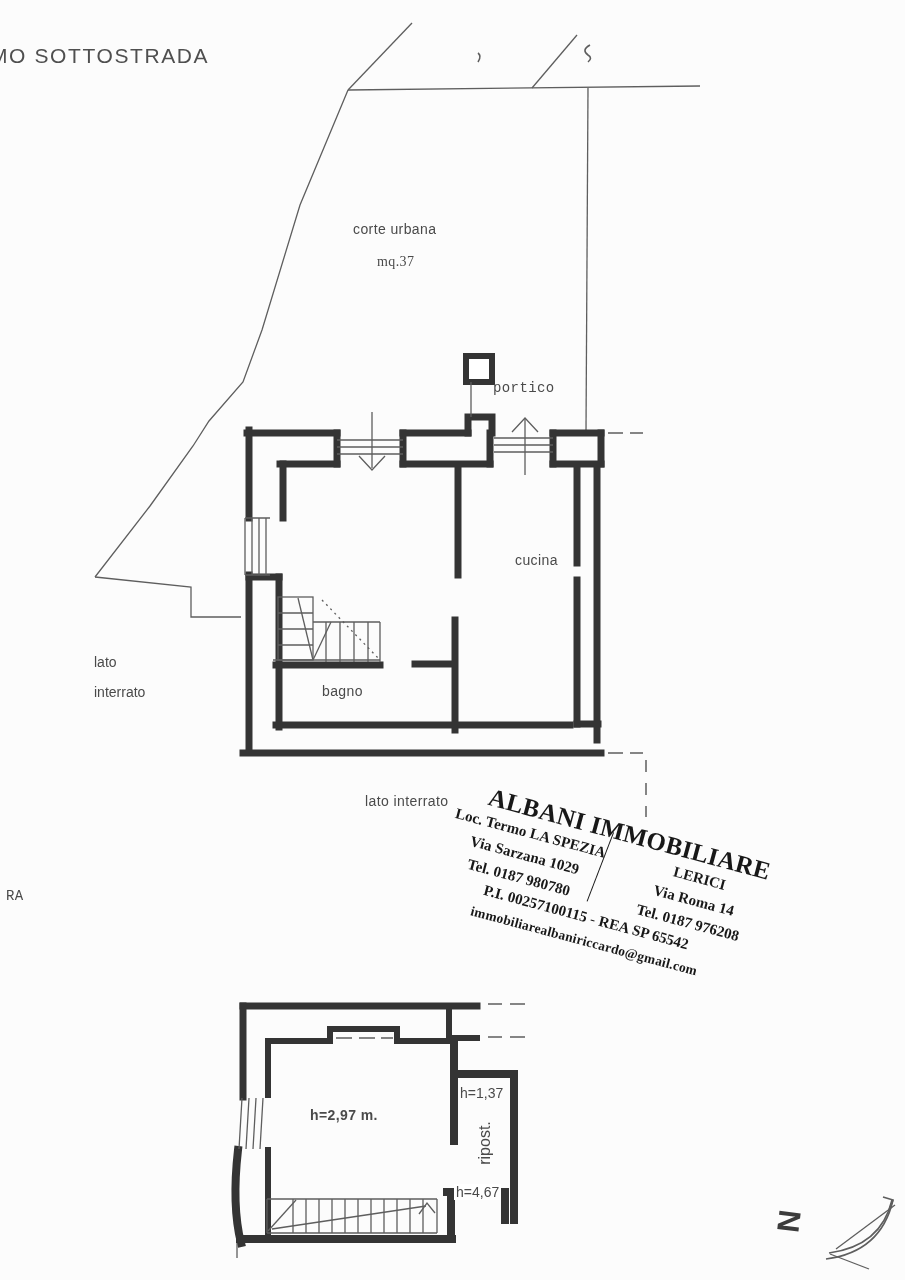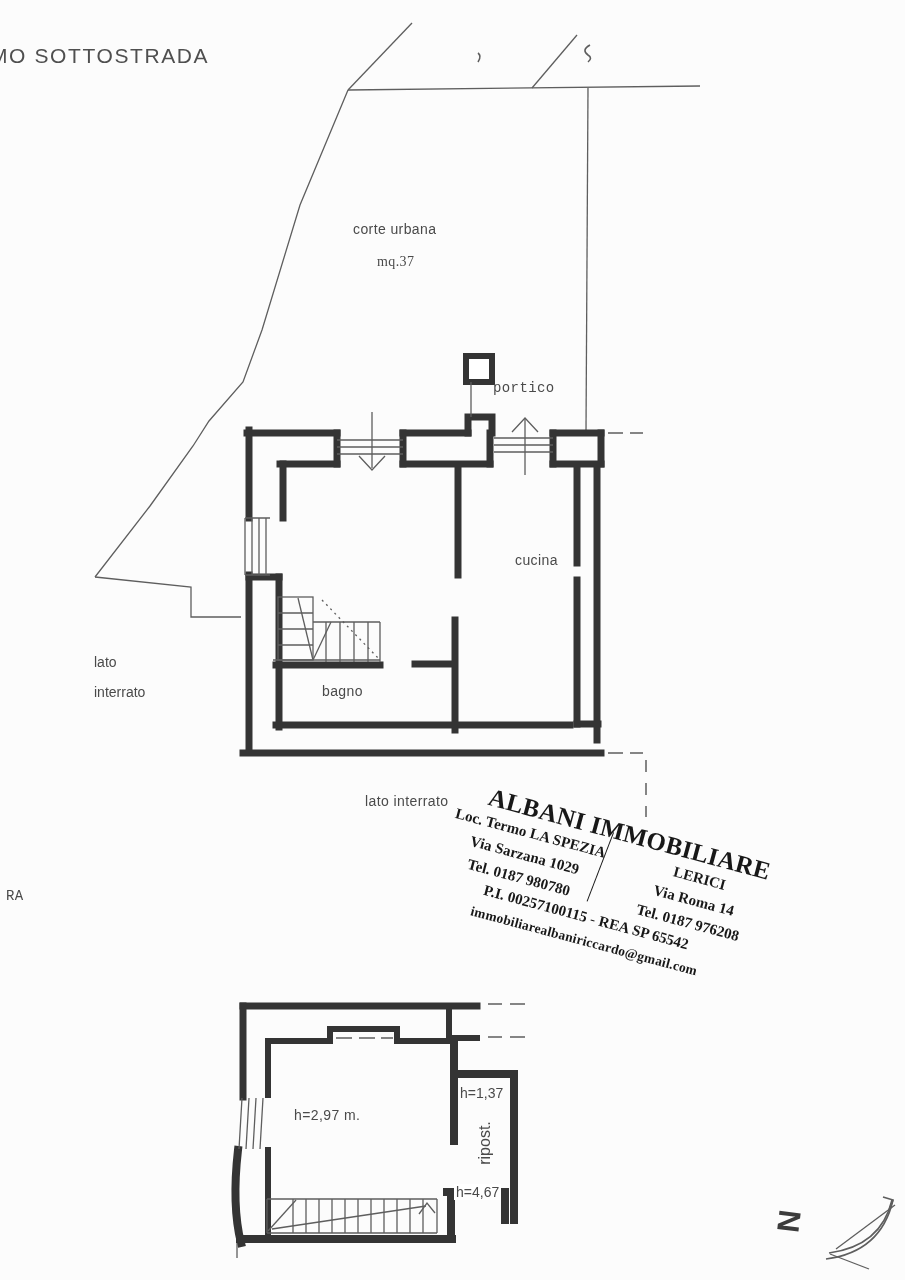--- a/index.html
+++ b/index.html
@@ -195,21 +195,21 @@
   <div class="lbl f17" style="left:377px;top:254px;font-family:Liberation Serif, serif;">mq.37</div>
   <div class="lbl f17" style="left:493px;top:380px;font-family:Liberation Mono, monospace;">portico</div>
   <div class="lbl f17" style="left:483px;top:552px;margin-left:32px;">cucina</div>
   <div class="side-note f17" style="left:94px;top:647px;">
     <div>lato</div>
     <div>interrato</div>
   </div>
   <div class="lbl f17" style="left:322px;top:683px;">bagno</div>
   <div class="lbl f17" style="left:365px;top:793px;">lato interrato</div>
   <div class="lbl" style="left:6px;top:888px;font-size:14px;font-family:Liberation Mono, monospace;">RA</div>
-  <div class="lbl f17" style="left:294px;top:1107px;">h=2,97 m.</div>
+  <div class="lbl f17" style="left:310px;top:1107px;font-weight:bold;">h=2,97 m.</div>
   <div class="lbl f11" style="left:460px;top:1085px;">h=1,37</div>
   <div class="ripost-lbl">ripost.</div>
   <div class="lbl f11 wh" style="left:454px;top:1184px;">h=4,67</div>
   <div class="north-n">N</div>
 
   <div class="stamp">
     <div class="stamp-company">ALBANI IMMOBILIARE</div>
     <div class="stamp-cols">
       <div class="stamp-col-left">
         <div>Loc. Termo LA SPEZIA</div>

